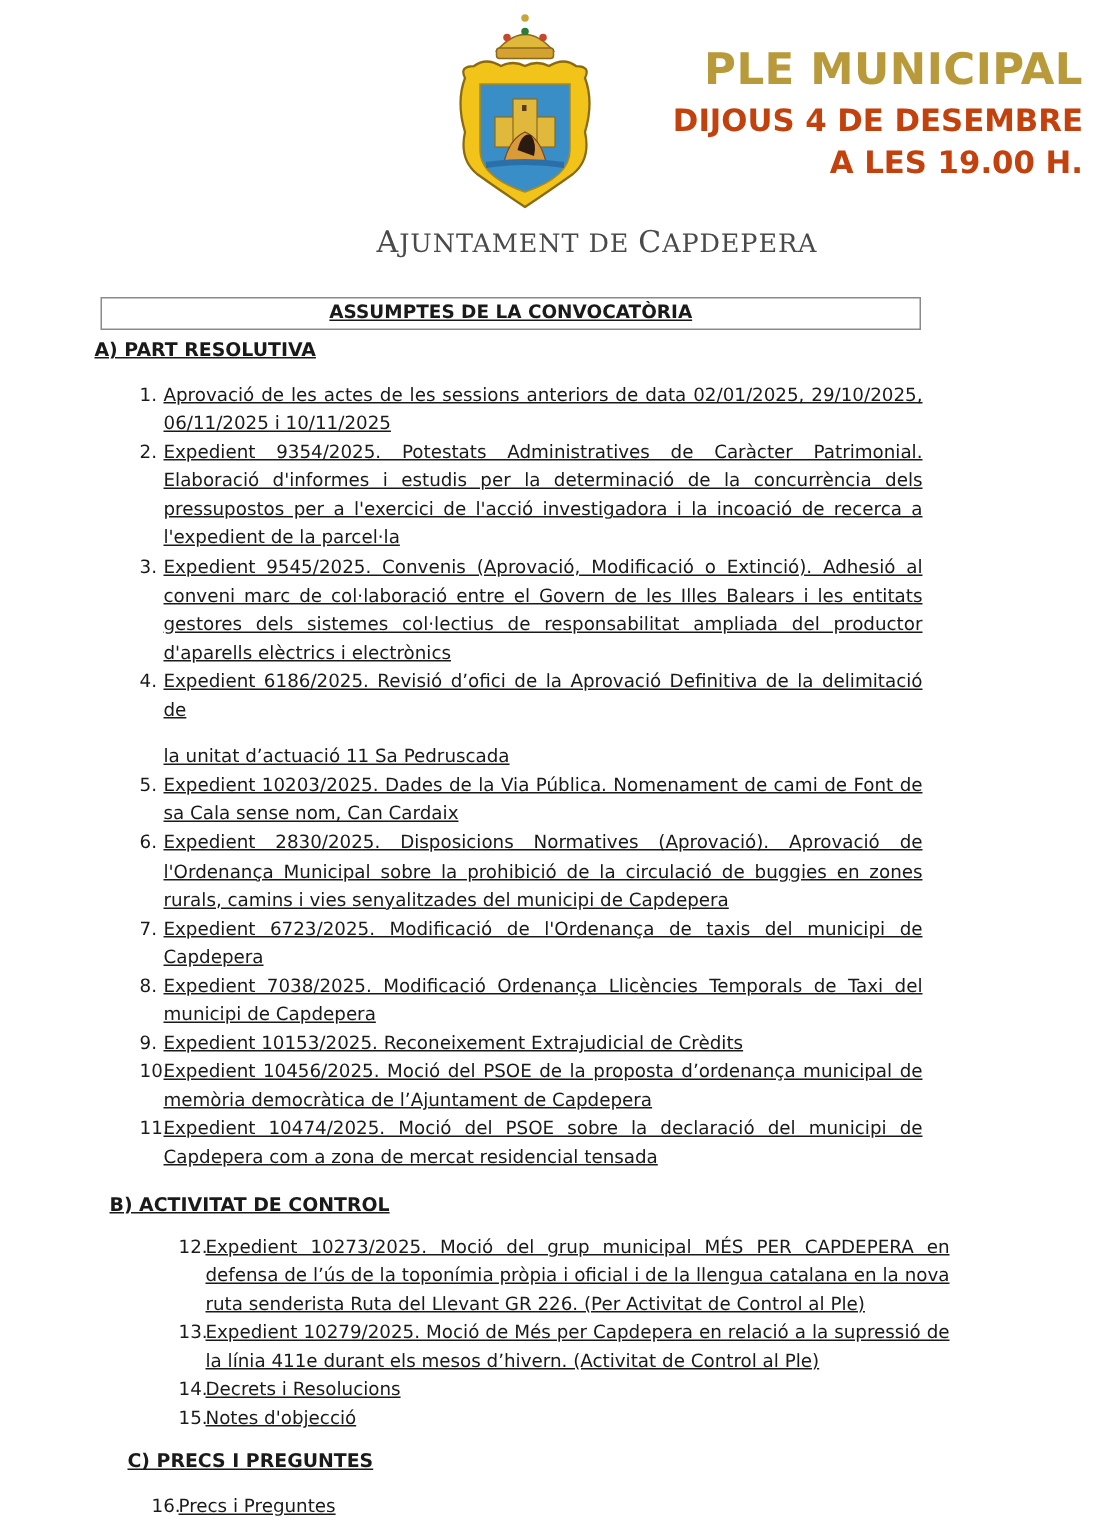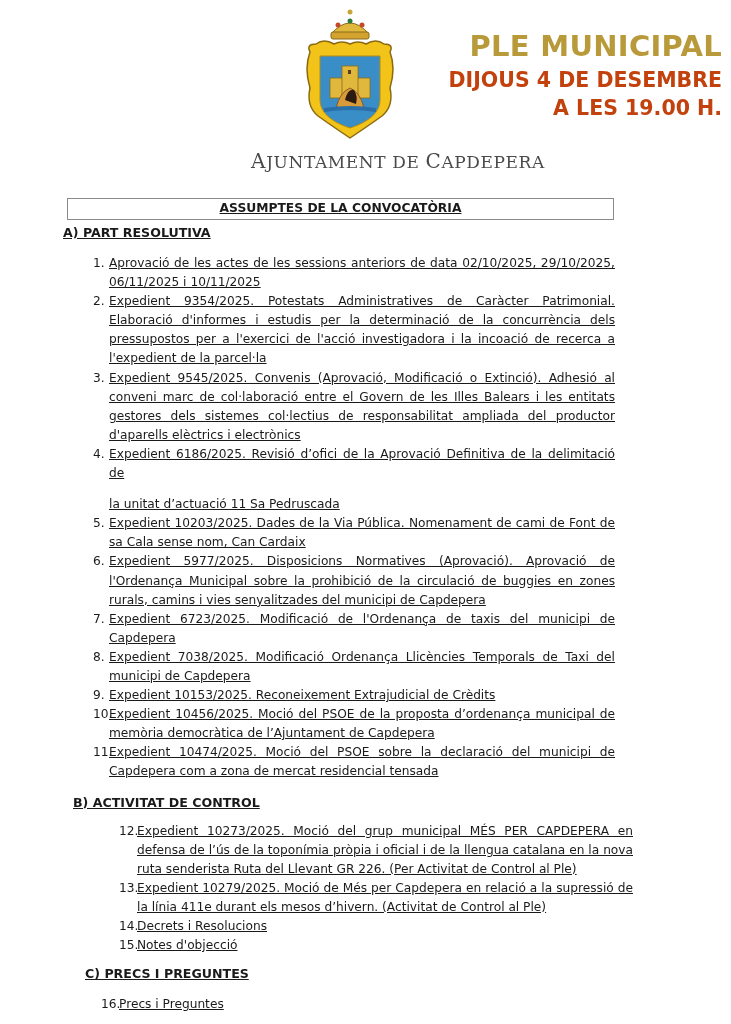--- a/index.html
+++ b/index.html
@@ -78,21 +78,21 @@
   </div>
 </div>
 
 <div class="content">
   <div class="box-title">ASSUMPTES DE LA CONVOCATÒRIA</div>
 
   <div class="section-h sec-a">A) PART RESOLUTIVA</div>
   <ol class="items list-a">
     <li class="item">
         <span class="num">1.</span>
-        <span class="txt">Aprovació de les actes de les sessions anteriors de data 02/10/2025, 29/10/2025, 06/11/2025 i 10/11/2025</span>
+        <span class="txt">Aprovació de les actes de les sessions anteriors de data 02/01/2025, 29/10/2025, 06/11/2025 i 10/11/2025</span>
       </li>
     <li class="item">
         <span class="num">2.</span>
         <span class="txt">Expedient 9354/2025. Potestats Administratives de Caràcter Patrimonial. Elaboració d'informes i estudis per la determinació de la concurrència dels pressupostos per a l'exercici de l'acció investigadora i la incoació de recerca a l'expedient de la parcel·la</span>
       </li>
     <li class="item">
         <span class="num">3.</span>
         <span class="txt">Expedient 9545/2025. Convenis (Aprovació, Modificació o Extinció). Adhesió al conveni marc de col·laboració entre el Govern de les Illes Balears i les entitats gestores dels sistemes col·lectius de responsabilitat ampliada del productor d'aparells elèctrics i electrònics</span>
       </li>
     <li class="item">
@@ -101,21 +101,21 @@
           <span style="display:block">Expedient 6186/2025. Revisió d’ofici de la Aprovació Definitiva de la delimitació de</span>
           <span style="display:block;margin-top:12px">la unitat d’actuació 11 Sa Pedruscada</span>
         </span>
       </li>
     <li class="item">
         <span class="num">5.</span>
         <span class="txt">Expedient 10203/2025. Dades de la Via Pública. Nomenament de cami de Font de sa Cala sense nom, Can Cardaix</span>
       </li>
     <li class="item">
         <span class="num">6.</span>
-        <span class="txt">Expedient 5977/2025. Disposicions Normatives (Aprovació). Aprovació de l'Ordenança Municipal sobre la prohibició de la circulació de buggies en zones rurals, camins i vies senyalitzades del municipi de Capdepera</span>
+        <span class="txt">Expedient 2830/2025. Disposicions Normatives (Aprovació). Aprovació de l'Ordenança Municipal sobre la prohibició de la circulació de buggies en zones rurals, camins i vies senyalitzades del municipi de Capdepera</span>
       </li>
     <li class="item">
         <span class="num">7.</span>
         <span class="txt">Expedient 6723/2025. Modificació de l'Ordenança de taxis del municipi de Capdepera</span>
       </li>
     <li class="item">
         <span class="num">8.</span>
         <span class="txt">Expedient 7038/2025. Modificació Ordenança Llicències Temporals de Taxi del municipi de Capdepera</span>
       </li>
     <li class="item">

